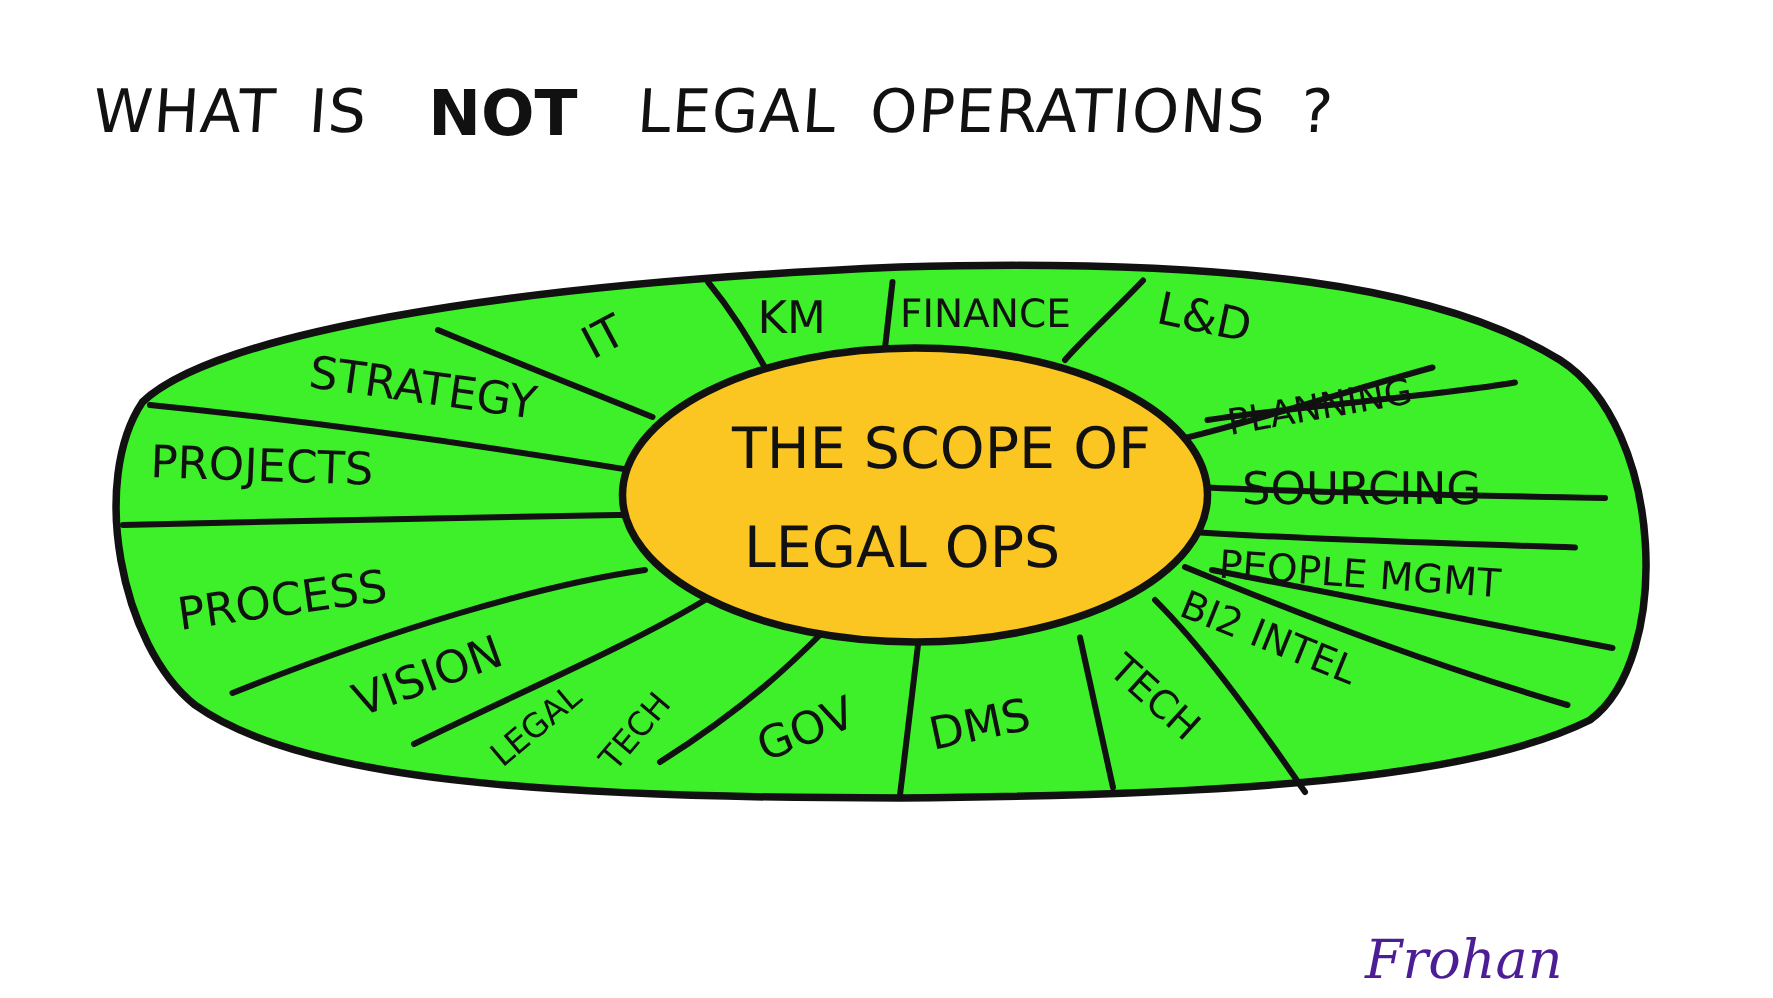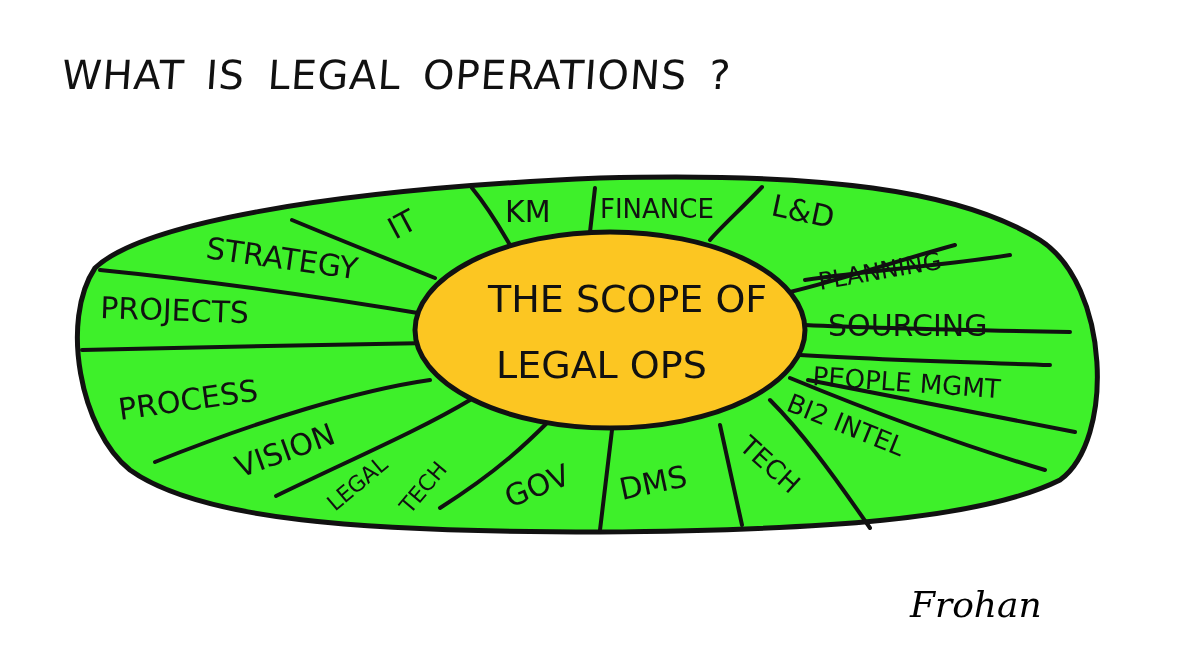--- a/index.html
+++ b/index.html
@@ -5,28 +5,29 @@
   html, body { margin:0; padding:0; background:#ffffff; }
   body { width:1182px; height:665px; position:relative; overflow:hidden; font-family:"DejaVu Sans", sans-serif; }
   .title-wrap { position:absolute; left:62px; top:30px; height:90px; display:flex; align-items:center; }
   .title-word { font-family:"DejaVu Sans", sans-serif; font-size:40px; font-weight:400; color:#111; letter-spacing:1px; margin-right:22px; transform:skewX(-4deg); }
   .title-not { position:relative; font-weight:700; padding:10px 18px; margin-right:22px; font-size:42px; color:#111; }
   .title-not::before { content:""; position:absolute; left:0; top:0; right:0; bottom:-8px; background:#f7a676; border-radius:40% 45% 42% 48%; z-index:-1; }
   .title-not span { position:relative; }
   svg.diagram { position:absolute; left:0; top:0; }
   .seg-label { font-family:"DejaVu Sans", sans-serif; font-size:30px; fill:#111; font-weight:400; }
   .center-label { font-family:"DejaVu Sans", sans-serif; font-size:38px; fill:#111; }
-  .signature { position:absolute; left:910px; top:584px; font-family:"DejaVu Serif", serif; font-style:italic; font-size:36px; color:#000000; }
+  .signature { position:absolute; left:910px; top:620px; font-family:"DejaVu Serif", serif; font-style:italic; font-size:36px; color:#4c1d95; }
 </style>
 </head>
 <body>
 
 <div class="title-wrap">
   <span class="title-word">WHAT</span>
   <span class="title-word">IS</span>
+  <span class="title-not"><span>NOT</span></span>
   <span class="title-word">LEGAL</span>
   <span class="title-word">OPERATIONS</span>
   <span class="title-word">?</span>
 </div>
 
 <svg class="diagram" width="1182" height="665" viewBox="0 0 1182 665">
 
   <path d="M 95 268 C 140 225, 320 190, 600 178 C 820 172, 960 190, 1040 240 C 1110 285, 1115 440, 1060 480 C 980 520, 820 530, 600 532 C 360 532, 200 520, 130 470 C 80 430, 60 320, 95 268 Z" fill="#3ef02a" stroke="#111" stroke-width="5"></path>
 
   <g stroke="#111" stroke-width="4" fill="none" stroke-linecap="round">

